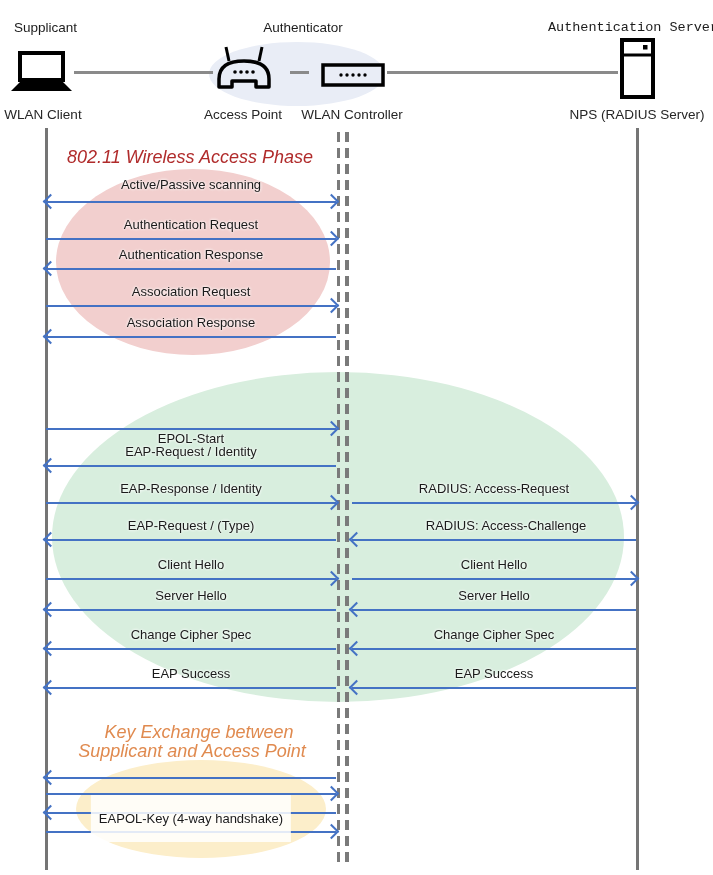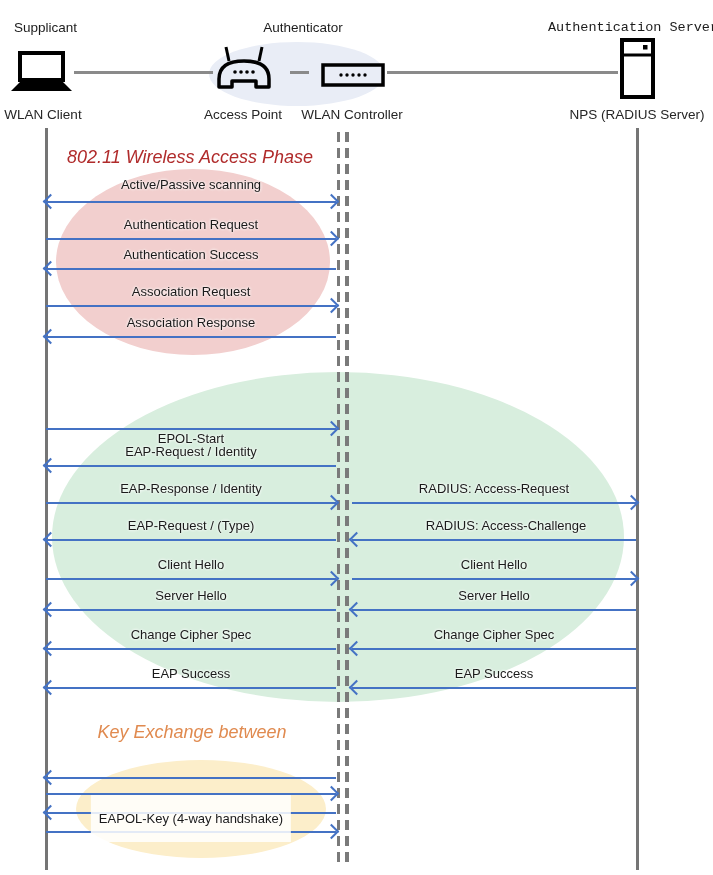--- a/index.html
+++ b/index.html
@@ -87,21 +87,21 @@
       <i class="head hl"></i>
     </div>
     <div class="msg-label" style="left: 191px; top: 177px;">Active/Passive scanning</div>
     <div class="msg-line" style="left: 46px; top: 238px; width: 290px;">
       <i class="head hr"></i>
     </div>
     <div class="msg-label" style="left: 191px; top: 217px;">Authentication Request</div>
     <div class="msg-line" style="left: 46px; top: 268px; width: 290px;">
       <i class="head hl"></i>
     </div>
-    <div class="msg-label" style="left: 191px; top: 247px;">Authentication Success</div>
+    <div class="msg-label" style="left: 191px; top: 247px;">Authentication Response</div>
     <div class="msg-line" style="left: 46px; top: 305px; width: 290px;">
       <i class="head hr"></i>
     </div>
     <div class="msg-label" style="left: 191px; top: 284px;">Association Request</div>
     <div class="msg-line" style="left: 46px; top: 336px; width: 290px;">
       <i class="head hl"></i>
     </div>
     <div class="msg-label" style="left: 191px; top: 315px;">Association Response</div>
     <div class="ellipse" style="left: 52px; top: 372px; width: 572px; height: 330px; background: rgb(216, 238, 222);"></div>
     <div class="msg-line" style="left: 46px; top: 428px; width: 290px;">
@@ -154,21 +154,22 @@
     <div class="msg-label" style="left: 494px; top: 627px;">Change Cipher Spec</div>
     <div class="msg-line" style="left: 46px; top: 687px; width: 290px;">
       <i class="head hl"></i>
     </div>
     <div class="msg-label" style="left: 191px; top: 666px;">EAP Success</div>
     <div class="msg-line" style="left: 352px; top: 687px; width: 284px;">
       <i class="head hl"></i>
     </div>
     <div class="msg-label" style="left: 494px; top: 666px;">EAP Success</div>
     <div class="ellipse" style="left: 76px; top: 760px; width: 250px; height: 98px; background: rgb(252, 238, 202);"></div>
-    <div class="phase-title" style="left: 192px; top: 722px; color: rgb(224, 138, 79);">Key Exchange between</div>
+    <div class="phase-title" style="left: 199px; top: 722px; color: rgb(224, 138, 79);">Key Exchange between</div>
+    <div class="phase-title" style="left: 192px; top: 741px; color: rgb(224, 138, 79);">Supplicant and Access Point</div>
     <div class="msg-line" style="left: 46px; top: 777px; width: 290px;">
       <i class="head hl"></i>
     </div>
     <div class="msg-line" style="left: 46px; top: 793px; width: 290px;">
       <i class="head hr"></i>
     </div>
     <div class="msg-line" style="left: 46px; top: 812px; width: 290px;">
       <i class="head hl"></i>
     </div>
     <div class="msg-label bg" style="left: 191px; top: 795px;">EAPOL-Key (4-way handshake)</div>

